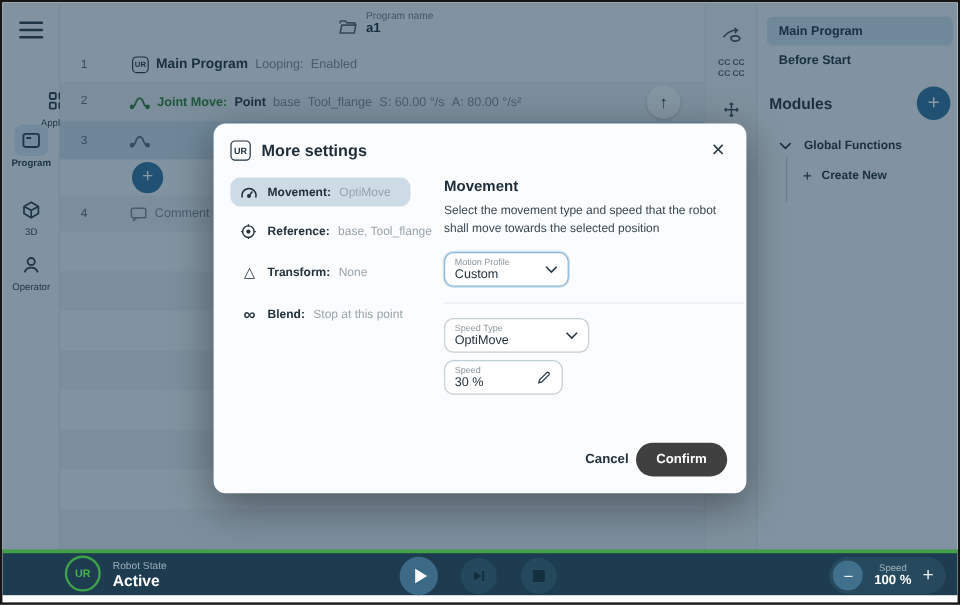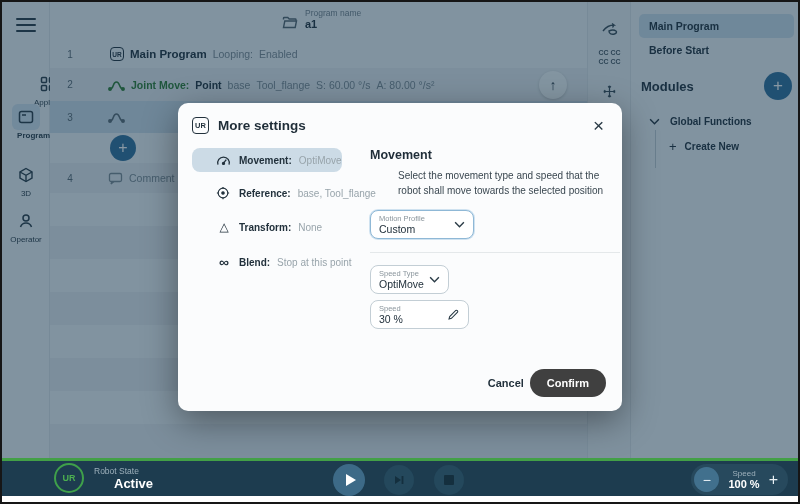--- a/index.html
+++ b/index.html
@@ -50,21 +50,21 @@
   .rp-plus { width:28px; height:28px; border-radius:50%; background:#31709c; color:#fff; font-size:17px; display:flex; align-items:center; justify-content:center; cursor:pointer; }
   .rp-gf { display:flex; align-items:center; gap:10px; margin:16px 0 0 18px; font-size:10px; font-weight:bold; cursor:pointer; }
   .rp-create { display:flex; align-items:center; gap:8px; margin:12px 0 0 38px; font-size:10px; font-weight:bold; cursor:pointer; }
   .rp-vline { position:absolute; left:24px; top:128px; width:1px; height:38px; background:#c3cdd4; }
 
   
   .bottom-bar { position:absolute; left:0; top:456px; width:796px; height:38px; background:#1d3c4f; border-top:3px solid #43a047; z-index:6; }
   .rs { position:absolute; left:52px; top:2px; display:flex; align-items:center; gap:10px; cursor:pointer; }
   .ur-ring { width:30px; height:30px; border-radius:50%; border:2.5px solid #3fa04a; color:#4caf50; display:flex; align-items:center; justify-content:center; font-size:9px; font-weight:bold; }
   .rs .l1 { font-size:8.5px; color:#9db0bb; }
-  .rs .l2 { font-size:13px; font-weight:bold; color:#ffffff;margin-left:20px; }
+  .rs .l2 { font-size:13px; font-weight:bold; color:#ffffff; }
   .ctl { position:absolute; top:3px; border-radius:50%; display:flex; align-items:center; justify-content:center; cursor:pointer; }
   .play { left:331px; width:32px; height:32px; background:#3d6a87; }
   .play .tri { width:0; height:0; border-left:10px solid #ffffff; border-top:6px solid transparent; border-bottom:6px solid transparent; margin-left:3px; }
   .dim-btn { background:#24485c; color:#142f3e; }
   .skip { left:382px; top:4px; width:30px; height:30px; }
   .stopb { left:432px; top:4px; width:30px; height:30px; }
   .stop-sq { width:10px; height:10px; background:#142f3e; border-radius:1px; }
   .speed-pill { position:absolute; right:10px; top:3px; height:31px; background:#27495d; border-radius:16px; display:flex; align-items:center; padding:0 10px 0 3px; gap:9px; }
   .minus-c { width:25px; height:25px; border-radius:50%; background:#41708d; color:#e8f0f4; font-size:14px; display:flex; align-items:center; justify-content:center; cursor:pointer; }
   .sp-col { text-align:center; }
@@ -73,35 +73,35 @@
   .plus-g { color:#e8f0f4; font-size:16px; cursor:pointer; }
 
   
   .overlay { position:absolute; left:0; top:0; width:796px; height:456px; background:rgba(16,48,72,0.5); z-index:4; }
   .modal { position:absolute; left:176px; top:101px; width:444px; height:308px; background:#fbfcfd; border-radius:10px; box-shadow:0 10px 35px rgba(0,0,0,0.4); z-index:5; padding:14px 14px 12px 14px; }
   .m-head { display:flex; align-items:center; }
   .m-head .ttl { font-size:13.5px; font-weight:bold; color:#1f2d38; margin-left:9px; }
   .m-close { margin-left:auto; font-size:19px; color:#2a3b46; line-height:14px; cursor:pointer; padding:0 4px; }
   .m-body { display:flex; margin-top:14px; }
   .m-nav { width:150px; flex:0 0 150px; }
-  .nav-item { display:flex; align-items:center; gap:7px; padding:6px 24px; border-radius:8px; margin-bottom:8px; white-space:nowrap; cursor:pointer; color:#2a3b46; }
+  .nav-item { display:flex; align-items:center; gap:7px; padding:6px 8px; border-radius:8px; margin-bottom:8px; white-space:nowrap; cursor:pointer; color:#2a3b46; }
   .nav-item.sel { background:#ccdbe6; }
   .nav-item .nl { font-size:10px; font-weight:bold; color:#22313c; }
   .nav-item .nv { font-size:10px; color:#98a4ab; }
   .nav-ic { width:16px; flex:0 0 16px; text-align:center; color:#22313c; }
   .m-content { margin-left:28px; width:252px; }
   .m-content h3 { font-size:12.5px; color:#1f2d38; margin-bottom:7px; }
-  .m-desc { font-size:10px; color:#3a4750; line-height:1.45; margin-bottom:12px;margin-left:28px; }
+  .m-desc { font-size:10px; color:#3a4750; line-height:1.45; margin-bottom:12px; }
   .fbox { border:1px solid #c3ced5; border-radius:8px; padding:3px 8px; display:flex; align-items:center; background:#ffffff; cursor:pointer; }
   .fbox .cols { display:flex; flex-direction:column; flex:1; }
   .fbox .flb { font-size:7.5px; color:#8a959c; }
   .fbox .fvl { font-size:10.5px; color:#22313c; }
   .mp { width:104px; border-color:#8fb8d6; box-shadow:0 0 0 1px #cfe2f0; }
   .divider { height:1px; background:#e4e8ea; margin:13px 0 12px 0; width:250px; }
-  .st { width:79px; margin-bottom:6px; }
+  .st { width:121px; margin-bottom:6px; }
   .sa-row { display:flex; gap:14px; }
   .sa { width:99px; }
   .chev { color:#2a3b46; }
   .m-footer { position:absolute; right:16px; bottom:14px; display:flex; align-items:center; gap:6px; }
   .cancel { font-size:11px; font-weight:bold; color:#22313c; cursor:pointer; }
   .confirm { background:#404040; color:#ffffff; font-size:11px; font-weight:bold; border:none; border-radius:16px; padding:8px 17px; cursor:pointer; }
 
   svg { display:block; }
 </style>
 </head>
@@ -126,21 +126,21 @@
       </span>
       <div class="lbl">Application</div>
     </div>
     <div class="side-item sel" style="top:102px;">
       <span class="ic">
         <svg width="16" height="14" viewBox="0 0 16 14" fill="none" stroke="#2a3b46" stroke-width="1.5">
             <rect x="1.5" y="1.5" width="13" height="11" rx="2"></rect>
             <path d="M4 5h4"></path>
           </svg>
       </span>
-      <div class="lbl" style="font-weight:bold;text-align:right;">Program</div>
+      <div class="lbl" style="font-weight:bold;">Program</div>
     </div>
     <div class="side-item" style="top:160px;">
       <span class="ic">
         <svg width="16" height="16" viewBox="0 0 16 16" fill="none" stroke="#2a3b46" stroke-width="1.4">
             <path d="M8 1.5 14 5v6L8 14.5 2 11V5z"></path>
             <path d="M2 5l6 3.3L14 5M8 8.3V14.5"></path>
           </svg>
       </span>
       <div class="lbl">3D</div>
     </div>

